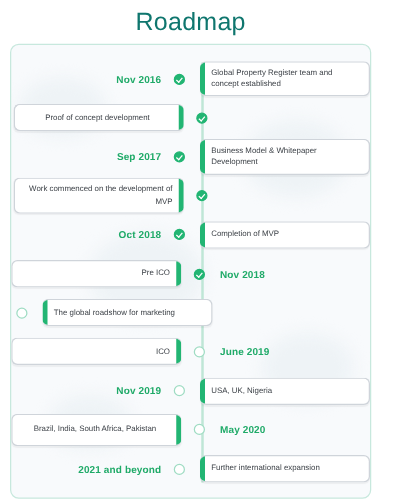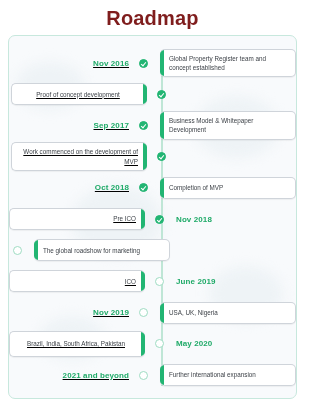--- a/index.html
+++ b/index.html
@@ -9,23 +9,23 @@
   body {
     width: 305px;
     height: 400px;
     background: #ffffff;
     font-family: "Liberation Sans", sans-serif;
     overflow: hidden;
   }
 
   #page-title {
     text-align: center;
-    color: #7f1d1d;
+    color: #0f766e;
     font-size: 20px;
-    font-weight: bold;
+    font-weight: normal;
     letter-spacing: 0.2px;
     line-height: 1;
     padding-top: 8px;
     padding-bottom: 7px;
   }
 
   #roadmap-panel {
     position: relative;
     margin: 0 8px 0 8px;
     height: 364px;
@@ -62,21 +62,21 @@
     display: flex;
     align-items: center;
   }
 
   .side {
     width: 144px;
     display: flex;
     align-items: center;
     box-sizing: border-box;
   }
-  .side-left  { padding-right: 6px; justify-content: flex-end; text-decoration: underline; }
+  .side-left  { padding-right: 6px; justify-content: flex-end; }
   .side-right { padding-left: 8px;  justify-content: flex-start; }
 
   .node {
     width: 17px;
     display: flex;
     align-items: center;
     justify-content: center;
     flex: 0 0 17px;
   }
 

